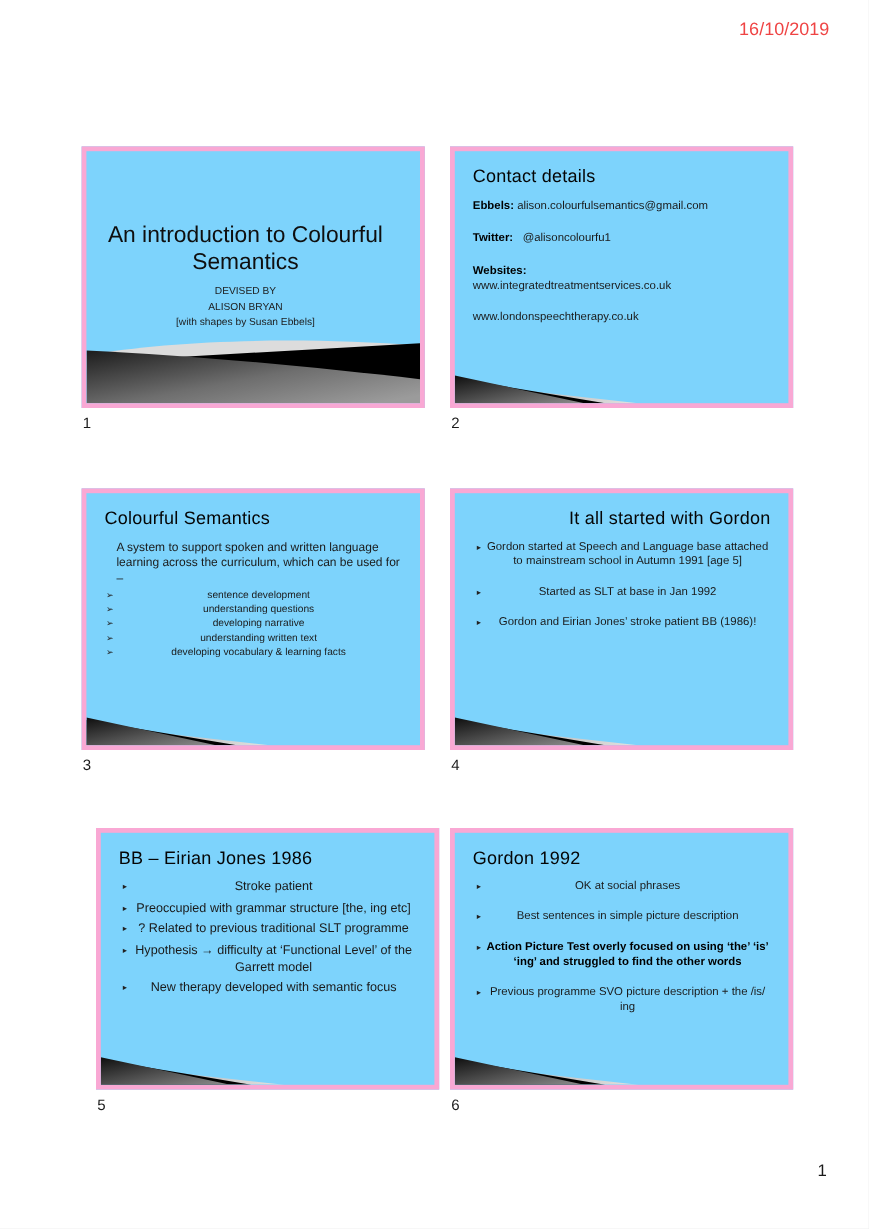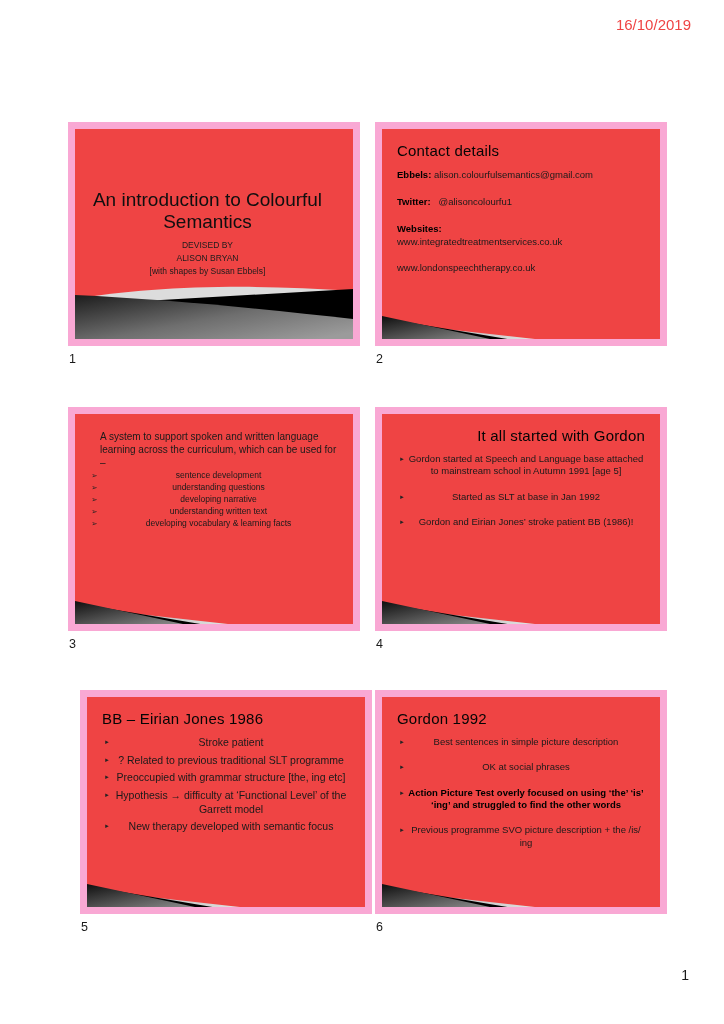--- a/index.html
+++ b/index.html
@@ -10,22 +10,22 @@
   }
   .date{position:absolute;top:16px;right:33px;font-size:15px;color:#ef4444;}
   .pagenum{position:absolute;top:967px;right:35px;font-size:14px;color:#1a1a1a;}
 
   .cell{position:absolute;width:280px;}
   #c1{left:68px;top:122px}#c2{left:375px;top:122px}
   #c3{left:68px;top:407px}#c4{left:375px;top:407px}
   #c5{left:80px;top:690px}#c6{left:375px;top:690px}
 
   .slide{
-    position:relative;width:278px;height:210px;border:7px solid #f9a8d4;
-    background:#ef4444;overflow:hidden;box-sizing:content-box;
+    position:relative;width:278px;height:210px;border:4px solid #f9a8d4;
+    background:#7dd3fc;overflow:hidden;box-sizing:content-box;
   }
   .slide-num{margin-top:6px;font-size:12.5px;color:#1a1a1a;padding-left:1px;}
 
   
   .s1-text{margin-top:60px;padding-right:13px;text-align:center;}
   .s1-title{font-size:19px;line-height:1.16;color:#0f0f0f;font-weight:400;margin:0;}
   .s1-sub{margin-top:6px;font-size:8.5px;line-height:1.5;color:#1c1c1c;}
   .footer-band{position:absolute;left:0;bottom:0;width:100%;height:58px;display:block;}
 
   
@@ -131,20 +131,21 @@
         <polygon points="0,9 123,30 0,30" fill="#000000"></polygon>
         <polygon points="0,7 106,30 0,30" fill="url(#gDark)"></polygon>
       </svg>
     </div>
     <div class="slide-num">2</div>
   </div>
 
   <div class="cell" id="c3">
     <div class="slide">
       <div class="content">
+        <h2 class="s-title">Colourful Semantics</h2>
         <p class="s3-intro">A system to support spoken and written language learning across the curriculum, which can be used for –</p>
         <ul class="blist s3-list">
           <li>
               <span class="mk-sub">➢</span>
               <span class="btext">sentence development</span>
             </li>
           <li>
               <span class="mk-sub">➢</span>
               <span class="btext">understanding questions</span>
             </li>
@@ -203,25 +204,25 @@
     <div class="slide">
       <div class="content">
         <h2 class="s-title">BB – Eirian Jones 1986</h2>
         <ul class="blist s5-list">
           <li>
               <span class="mk">▸</span>
               <span class="btext">Stroke patient</span>
             </li>
           <li>
               <span class="mk">▸</span>
+              <span class="btext">Preoccupied with grammar structure [the, ing etc]</span>
+            </li>
+          <li>
+              <span class="mk">▸</span>
               <span class="btext">? Related to previous traditional SLT programme</span>
-            </li>
-          <li>
-              <span class="mk">▸</span>
-              <span class="btext">Preoccupied with grammar structure [the, ing etc]</span>
             </li>
           <li>
               <span class="mk">▸</span>
               <span class="btext">Hypothesis → difficulty at ‘Functional Level’ of the Garrett model</span>
             </li>
           <li>
               <span class="mk">▸</span>
               <span class="btext">New therapy developed with semantic focus</span>
             </li>
         </ul>
@@ -235,25 +236,25 @@
     <div class="slide-num">5</div>
   </div>
 
   <div class="cell" id="c6">
     <div class="slide">
       <div class="content">
         <h2 class="s-title">Gordon 1992</h2>
         <ul class="blist s6-list">
           <li>
               <span class="mk">▸</span>
+              <span class="btext">OK at social phrases</span>
+            </li>
+          <li>
+              <span class="mk">▸</span>
               <span class="btext">Best sentences in simple picture description</span>
-            </li>
-          <li>
-              <span class="mk">▸</span>
-              <span class="btext">OK at social phrases</span>
             </li>
           <li class="bold">
               <span class="mk">▸</span>
               <span class="btext">Action Picture Test overly focused on using ‘the’ ‘is’ ‘ing’ and struggled to find the other words</span>
             </li>
           <li>
               <span class="mk">▸</span>
               <span class="btext">Previous programme SVO picture description + the /is/ ing</span>
             </li>
         </ul>

